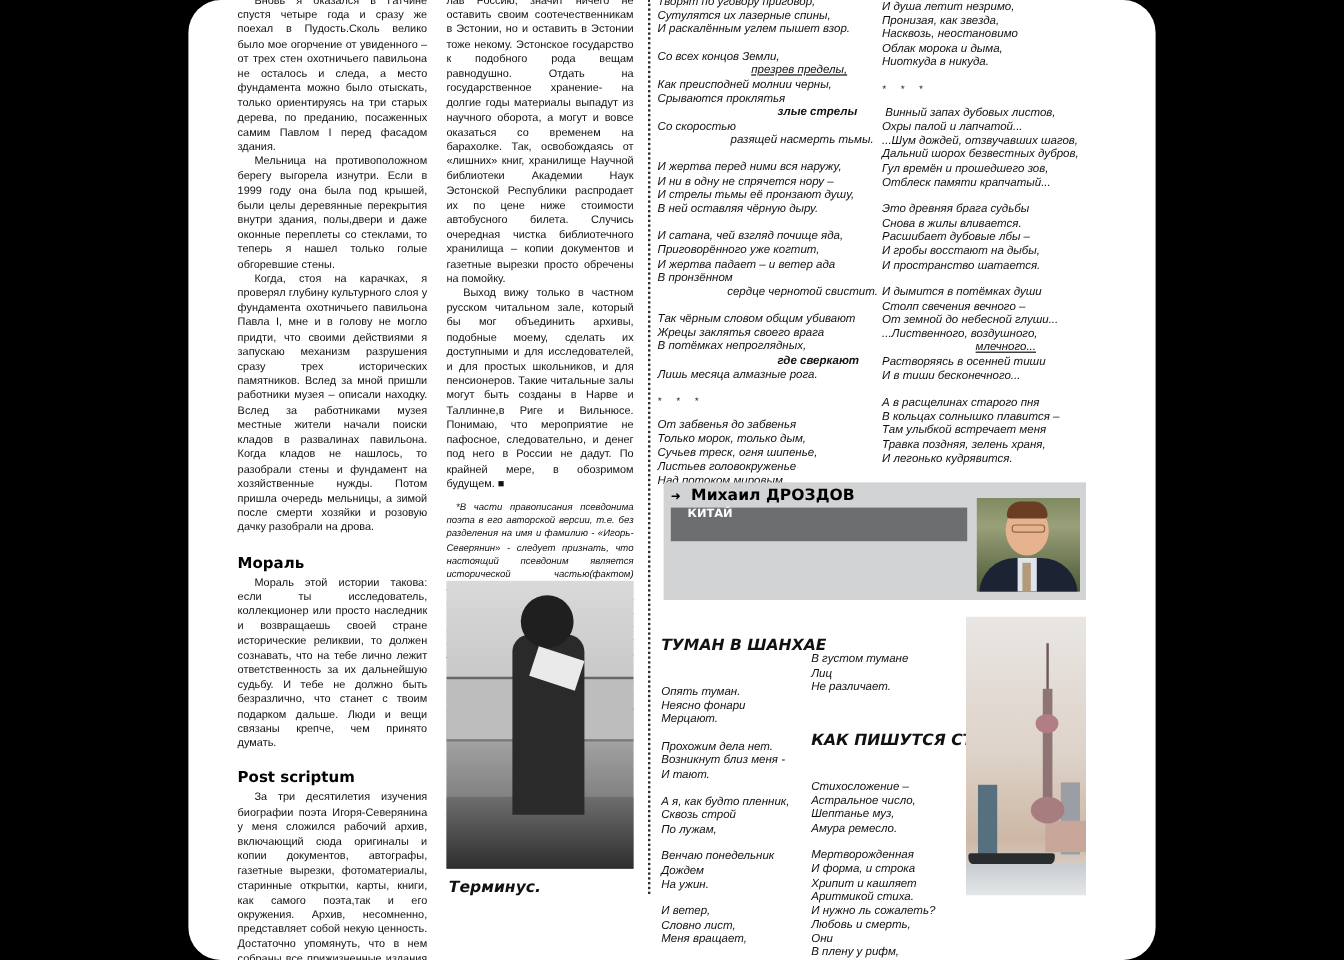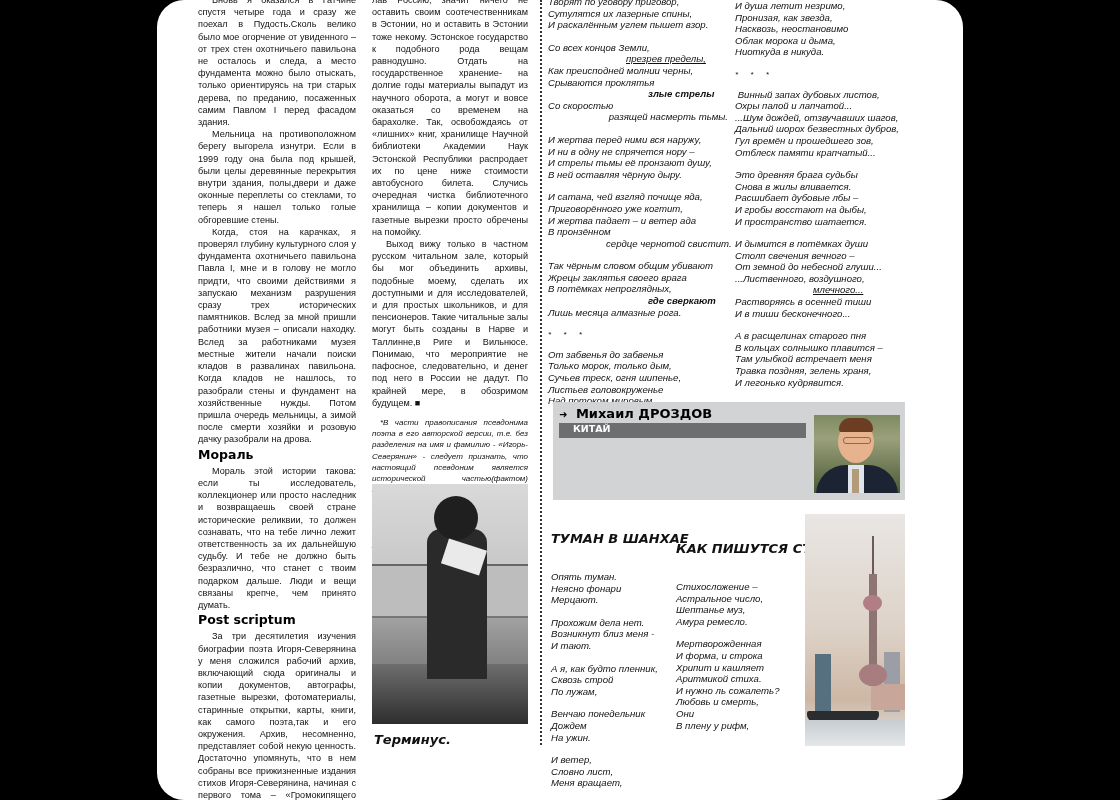--- a/index.html
+++ b/index.html
@@ -2,36 +2,36 @@
 <html><head>
 <meta charset="utf-8">
 <style>
   html, body { margin:0; padding:0; }
   body { width:1120px; height:800px; background:#000; position:relative; overflow:hidden; }
   .page { position:absolute; left:157px; top:0; width:806px; height:800px; background:#fff; overflow:hidden;border-radius:27px; }
   .col { position:absolute; font-family:"Liberation Sans", sans-serif; color:#111; }
   .prose { font-size:9.1px; line-height:12.2px; text-align:justify; }
   .prose p { margin:0; text-indent:14px; }
   .prose p.noind { text-indent:0; }
-  .h2 { font-family:"DejaVu Sans", sans-serif; font-weight:bold; font-size:12.5px; margin:3px 0 4px 0; color:#000; }
+  .h2 { font-family:"DejaVu Sans", sans-serif; font-weight:bold; font-size:12.5px; margin:17px 0 4px 0; color:#000; }
   .footnote { font-style:italic; font-size:8px; line-height:11.2px; text-align:justify; text-indent:8px; }
   .verse { font-style:italic; font-size:9.6px; line-height:11.6px; white-space:pre; }
   .verse .stanza { margin-bottom:11px; }
   .verse .ln { display:block; }
   .verse .ln.ind1 { padding-left:78px;text-decoration:underline; }
   .verse .ln.ind2 { padding-left:44px;text-align:right; }
   .verse .ln.ind3 { padding-left:100px;font-weight:bold; }
   .verse .ln.ind4 { padding-left:58px; }
   .stars { display:block; letter-spacing:5px; margin-bottom:8px; font-size:8px; }
   .dotline { position:absolute; left:383px; top:0; width:0; height:745px; border-left:2px dotted #333; }
   .caption { font-family:"DejaVu Sans", sans-serif; font-weight:bold; font-style:italic; font-size:13px; }
   .bio { position:absolute; left:396px; top:402px; width:352px; height:98px; background:#d2d3d4; }
   .bio-name { position:absolute; left:6px; top:4px; font-family:"DejaVu Sans", sans-serif; font-weight:bold; font-size:13px; color:#000; }
   .bio-name .arrow { font-size:10px; margin-right:4px; }
-  .bio-country { position:absolute; left:6px; top:21px; width:247px; height:15px; background:#6d6e70; color:#fff; font-family:"DejaVu Sans", sans-serif; font-weight:bold; font-size:9.5px; line-height:11px; padding-left:14px; box-sizing:border-box; }
+  .bio-country { position:absolute; left:6px; top:21px; width:247px; height:28px; background:#6d6e70; color:#fff; font-family:"DejaVu Sans", sans-serif; font-weight:bold; font-size:9.5px; line-height:11px; padding-left:14px; box-sizing:border-box; }
   .bio-text { position:absolute; left:6px; top:38px; width:250px; font-family:"Liberation Sans", sans-serif; font-size:7.6px; line-height:10.4px; text-align:justify; }
   .bio-photo { position:absolute; left:261px; top:13px; width:86px; height:78px; background:linear-gradient(180deg,#7f8a62 0%,#9aa07a 30%,#4b5a36 100%); overflow:hidden; }
   .bio-photo .face { position:absolute; left:24px; top:6px; width:36px; height:42px; border-radius:50%; background:#e6b38e; }
   .bio-photo .hair { position:absolute; left:25px; top:3px; width:34px; height:14px; border-radius:16px 16px 4px 4px; background:#6b3d22; }
   .bio-photo .glasses { position:absolute; left:29px; top:22px; width:26px; height:5px; border:1px solid #8a6a4a; border-radius:3px; }
   .bio-photo .suit { position:absolute; left:2px; top:50px; width:82px; height:40px; border-radius:30px 30px 0 0; background:#1c2333; }
   .bio-photo .shirt { position:absolute; left:34px; top:50px; width:16px; height:30px; background:#dfe3ea; }
   .bio-photo .tie { position:absolute; left:38px; top:54px; width:7px; height:26px; background:#b39a7a; }
   .poem-title { font-family:"DejaVu Sans", sans-serif; font-weight:bold; font-style:italic; font-size:13px; margin-bottom:3px; }
   .statue { position:absolute; left:215px; top:484px; width:156px; height:240px; background:linear-gradient(180deg,#d9d9d9 0%,#c8c8c8 35%,#9a9a9a 60%,#5a5a5a 100%); overflow:hidden; }
@@ -103,20 +103,21 @@
         <div class="hair"></div>
         <div class="glasses"></div>
     </div>
   </div>
 
   <div class="col verse" style="left:394px; top:510px; width:122px;">
     <div class="poem-title">ТУМАН В ШАНХАЕ</div>
     <div id="p1a"><div class="stanza"><span class="ln">Опять туман.</span><span class="ln">Неясно фонари</span><span class="ln">Мерцают.</span></div><div class="stanza"><span class="ln">Прохожим дела нет.</span><span class="ln">Возникнут близ меня -</span><span class="ln">И тают.</span></div><div class="stanza"><span class="ln">А я, как будто пленник,</span><span class="ln">Сквозь строй</span><span class="ln">По лужам,</span></div><div class="stanza"><span class="ln">Венчаю понедельник</span><span class="ln">Дождем</span><span class="ln">На ужин.</span></div><div class="stanza"><span class="ln">И ветер,</span><span class="ln">Словно лист,</span><span class="ln">Меня вращает,</span></div></div>
   </div>
   <div class="col verse" style="left:519px; top:521px; width:125px;">
+    <div id="p1b"><div class="stanza"><span class="ln">В густом тумане</span><span class="ln">Лиц</span><span class="ln">Не различает.</span></div></div>
     <div class="poem-title" style="margin-top:-1px;">КАК ПИШУТСЯ СТИХИ</div>
     <div id="p2"><div class="stanza"><span class="ln">Стихосложение –</span><span class="ln">Астральное число,</span><span class="ln">Шептанье муз,</span><span class="ln">Амура ремесло.</span></div><div class="stanza"><span class="ln">Мертворожденная</span><span class="ln">И форма, и строка</span><span class="ln">Хрипит и кашляет</span><span class="ln">Аритмикой стиха.</span><span class="ln">И нужно ль сожалеть?</span><span class="ln">Любовь и смерть,</span><span class="ln">Они</span><span class="ln">В плену у рифм,</span></div></div>
   </div>
 
   <div class="shanghai">
     <div class="tower2"></div>
       <div class="tower3"></div>
       <div class="bldg"></div>
     <div class="spire"></div>
       <div class="shaft"></div>

